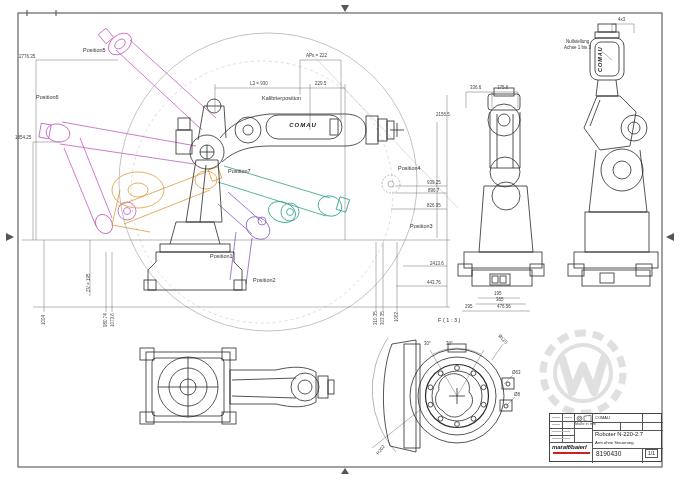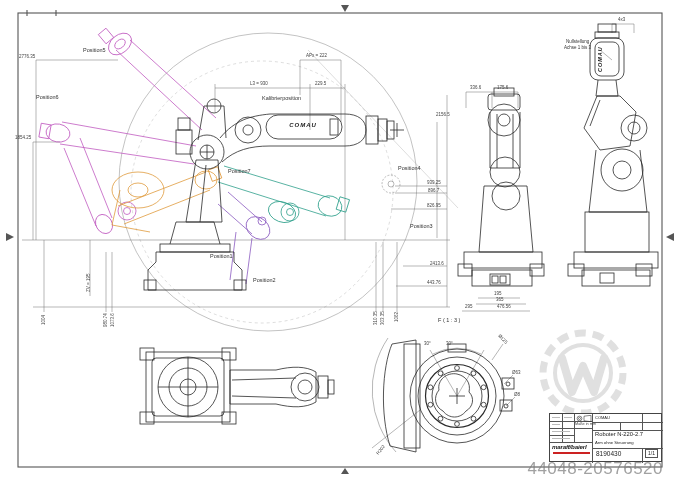--- a/index.html
+++ b/index.html
@@ -379,15 +379,14 @@
     <div class="tb-txt tb-manufacturer" style="left:45px;top:2px">COMAU</div>
     <div class="tb-txt tb-units" style="left:25px;top:9px">Maße in mm</div>
     <div class="tb-txt tb-title" style="left:45px;top:18px">Roboter N-220-2.7</div>
     <div class="tb-txt tb-sub" style="left:45px;top:27px">Arm ohne Steuerung</div>
     <div class="tb-txt tb-num" style="left:46px;top:37px">8190430</div>
     <div class="tb-txt tb-sheet" style="left:98px;top:37px">1/1</div>
     <div class="tb-txt tb-logo" style="left:2px;top:30px">maraff/baierl</div>
     <div class="tb-logo-red"></div>
   </div>
 
-  <div class="wm-text">44048-20576520</div>
 
 </div>
 
 </body></html>

